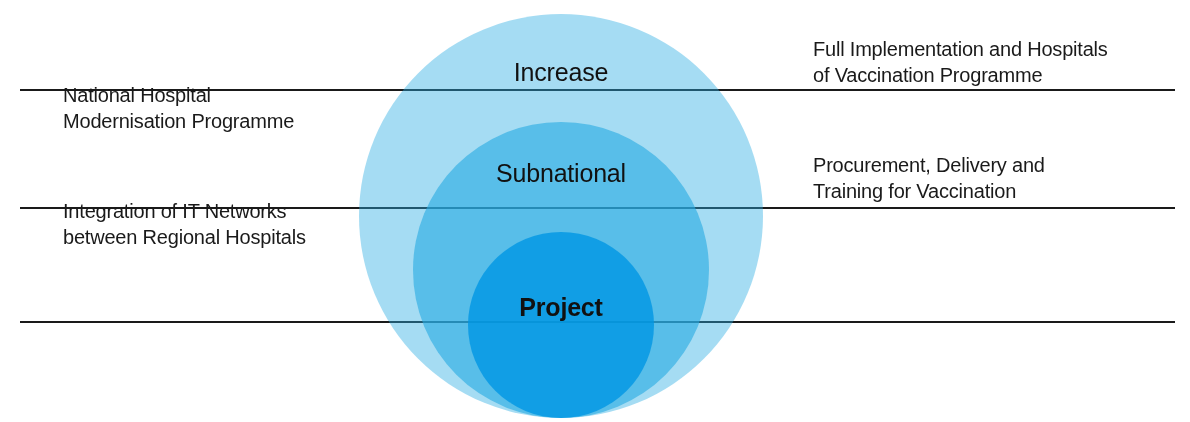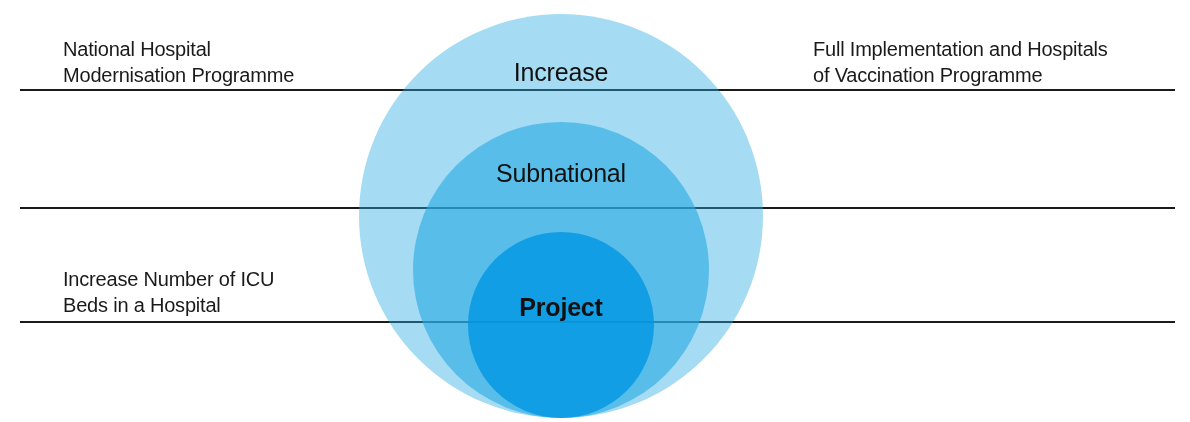--- a/index.html
+++ b/index.html
@@ -68,21 +68,21 @@
   .side-text {
     position: absolute;
     z-index: 5;
     color: #1a1a1a;
     font-size: 20px;
     font-weight: 500;
     line-height: 26px;
     letter-spacing: -0.2px;
     white-space: pre-line;
   }
-  .col-left  { left: 63px;  width: 330px; }
+  .col-left  { left: 63px;  width: 330px; margin-top: 46px; }
   .col-right { left: 813px; width: 360px; }
   .row-1 { top: 36px; }
   .row-2 { top: 152px; }
   .row-3 { top: 266px; }
 </style>
 </head>
 <body>
 
 <div class="stage">
 
@@ -93,19 +93,21 @@
   <div class="circle circle-outer" style="background: rgba(41, 171, 226, 0.42);"></div>
   <div class="circle circle-middle" style="background: rgba(41, 171, 226, 0.62);"></div>
   <div class="circle circle-inner" style="background: rgba(0, 150, 228, 0.8);"></div>
 
   <div class="circle-label label-sovereign">Increase</div>
   <div class="circle-label label-subnational">Subnational</div>
   <div class="circle-label label-project">Project</div>
 
   <div class="side-text col-left row-1">National Hospital
 Modernisation Programme</div>
-  <div class="side-text col-left row-3">Increase Number of ICU
-Beds in a Hospital</div>
+  <div class="side-text col-left row-2">Integration of IT Networks
+between Regional Hospitals</div>
 
   <div class="side-text col-right row-1">Full Implementation and Hospitals
 of Vaccination Programme</div>
+  <div class="side-text col-right row-2">Procurement, Delivery and
+Training for Vaccination</div>
 
 </div>
 
 </body></html>

